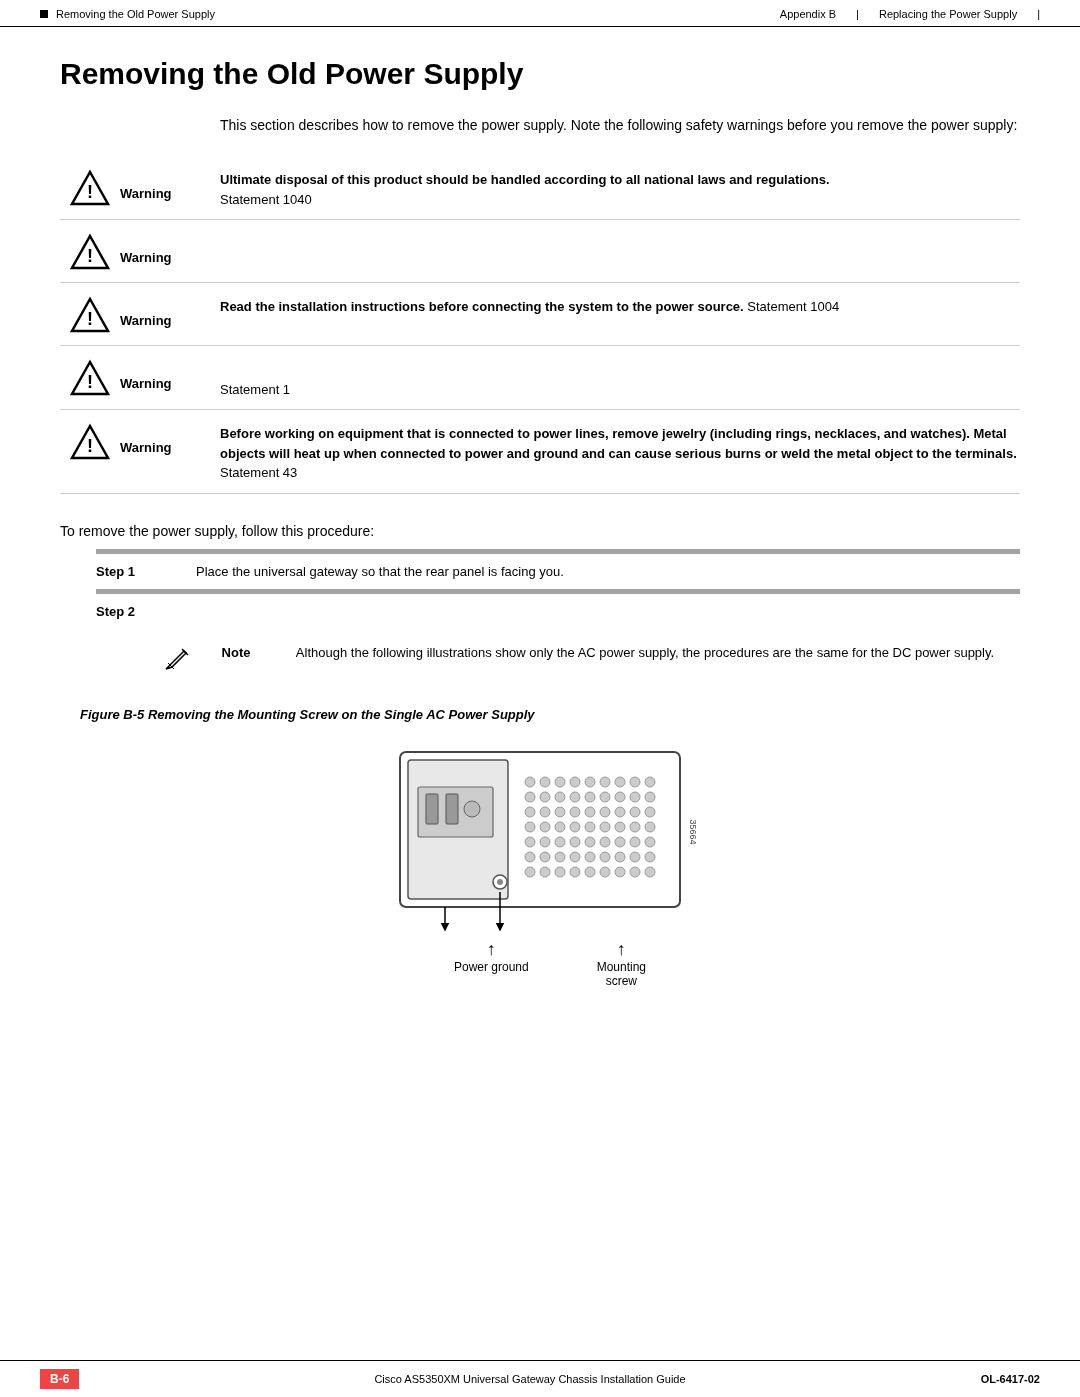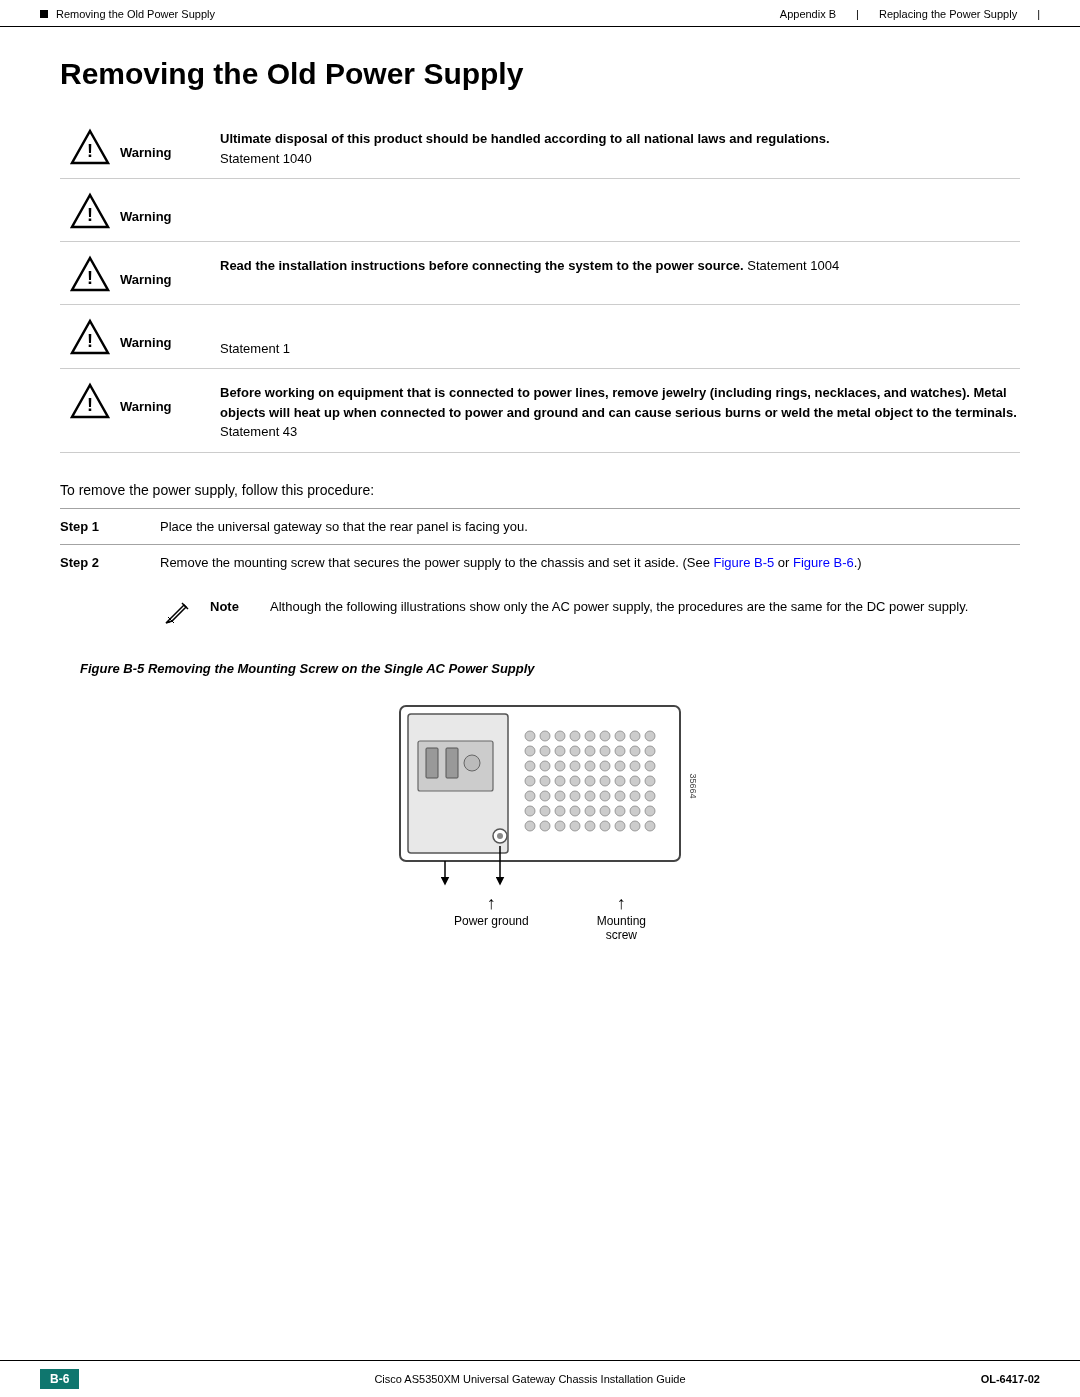--- a/index.html
+++ b/index.html
@@ -102,21 +102,22 @@
     
     .procedure-intro {
       padding: 29px 0 10px 0;
       font-size: 14px;
     }
 
     .step-block {
       display: flex;
       align-items: flex-start;
       padding: 8px 0;
-      border-top: 1px solid #a3a3a3;
+      border-top: 5px solid #a3a3a3;
+      margin-left: 36px;
     }
     .step-label {
       width: 100px;
       flex-shrink: 0;
       font-weight: bold;
       font-size: 13px;
       padding-top: 2px;
     }
     .step-text {
       flex: 1;
@@ -127,20 +128,21 @@
       color: #00f;
       text-decoration: none;
     }
 
     
     .note-block {
       display: flex;
       align-items: flex-start;
       padding: 10px 0 10px 100px;
       margin-top: 6px;
+      text-align: center;
     }
     .note-icon-area {
       width: 50px;
       flex-shrink: 0;
       display: flex;
       align-items: flex-start;
       padding-top: 2px;
     }
     .note-label-area {
       width: 60px;
@@ -189,21 +191,21 @@
       justify-content: space-between;
       align-items: center;
       font-size: 11px;
     }
     .footer-left {
       display: flex;
       align-items: center;
       gap: 8px;
     }
     .footer-page-num {
-      background: #0f766e;
+      background: #ef4444;
       color: #fff;
       padding: 3px 10px;
       font-weight: bold;
       font-size: 12px;
     }
     .footer-center {
       font-size: 11px;
       text-align: center;
     }
     .footer-right {
@@ -230,20 +232,21 @@
     <span>|</span>
     <span>Replacing the Power Supply</span>
     <span>|</span>
   </div>
 </div>
 
 <div class="main-content">
 
   <h1 class="page-title">Removing the Old Power Supply</h1>
 
+  <p class="intro-para">This section describes how to remove the power supply. Note the following safety warnings before you remove the power supply:</p>
 
   <div class="warning-block">
     <div class="warning-icon-area">
       <svg class="warn-svg" viewBox="0 0 40 40">
         <polygon points="20,4 38,36 2,36" fill="none" stroke="#000" stroke-width="2.5"></polygon>
         <text x="20" y="30" text-anchor="middle" font-size="18" font-weight="bold" fill="#000">!</text>
       </svg>
     </div>
     <div class="warning-label-area">Warning</div>
     <div class="warning-text">
@@ -307,23 +310,20 @@
 
   <p class="procedure-intro">To remove the power supply, follow this procedure:</p>
 
   <div class="step-block">
     <div class="step-label">Step 1</div>
     <div class="step-text">Place the universal gateway so that the rear panel is facing you.</div>
   </div>
 
   <div class="step-block">
     <div class="step-label">Step 2</div>
-    <div class="step-text">
-      Remove the mounting screw that secures the power supply to the chassis and set it aside. (See <a href="#figure-b5">Figure B-5</a> or <a href="#figure-b6">Figure B-6</a>.)
-    </div>
   </div>
 
   <div class="note-block">
     <div class="note-icon-area">
       <svg width="32" height="32" viewBox="0 0 32 32">
         <path d="M6 24 L10 20 L24 6 L26 8 L12 22 Z" fill="none" stroke="#000" stroke-width="1.5"></path>
         <path d="M6 24 L8 22 L10 24 Z" fill="#000"></path>
         <path d="M22 4 L28 10" stroke="#000" stroke-width="1.5" fill="none"></path>
         <line x1="8" y1="18" x2="14" y2="24" stroke="#000" stroke-width="1"></line>
       </svg>

